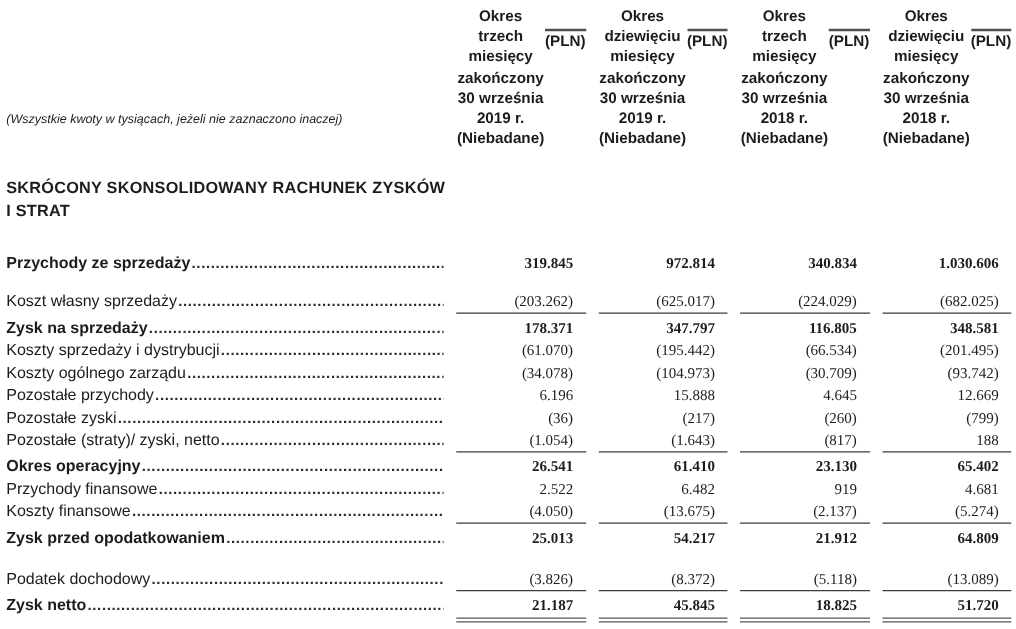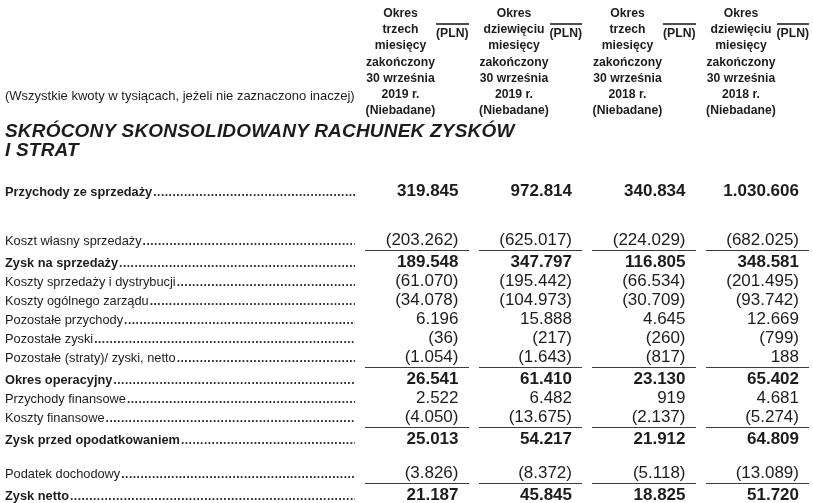--- a/index.html
+++ b/index.html
@@ -7,41 +7,41 @@
   body {
     width: 813px; height: 503px; background: #ffffff;
     font-family: "Liberation Sans", "DejaVu Sans", sans-serif;
     color: #1c1c1c; overflow: hidden;
   }
   .page { padding: 3px 4px 0 5px; width: 813px; }
 
   
   .top { display: flex; align-items: stretch; }
   .note-wrap { width: 350px; display: flex; align-items: flex-end; padding-bottom: 15px; }
-  .note { font-size: 13px; line-height: 14px; }
+  .note { font-style: italic; font-size: 10px; line-height: 14px; }
   .hcol { flex: 1; margin-left: 10px; text-align: center; font-weight: bold; font-size: 12.2px; display: flex; flex-direction: row; }
   .hlines { white-space: pre-line; line-height: 16.2px; padding-top: 2px; }
   .pln { border-top: 2px solid #4e4e4e; margin-top: 20px; line-height: 14px; padding-top: 1px; }
 
-  .section-title { font-weight: bold; font-size: 19px; line-height: 19px; margin-top: 3px; white-space: pre-line; letter-spacing: 0.2px; font-style: italic; }
+  .section-title { font-weight: bold; font-size: 13px; line-height: 19px; margin-top: 22px; white-space: pre-line; letter-spacing: 0.2px; }
 
   
   .row { display: flex; align-items: baseline; line-height: 18px; font-size: 12.8px; }
   .label-cell { width: 350px; display: flex; align-items: baseline; overflow: hidden; }
   .label { white-space: nowrap; }
   .leader { flex: 1; overflow: hidden; white-space: nowrap; margin-left: 1px; }
   .leader::after {
     content: "......................................................................................................................................................................";
     letter-spacing: 0.5px; font-size: 12px; font-weight: 600; color: #2b2b2b;
   }
-  .val { flex: 1; margin-left: 10px; text-align: right; padding-right: 10px; font-size: 17px; }
+  .val { flex: 1; margin-left: 10px; text-align: right; padding-right: 10px; font-size: 12px; font-family: Liberation Serif, serif; }
   .row.bold .label, .row.bold .val { font-weight: bold; }
   .row.rule-top .val { border-top: 1.6px solid #3c3c3c; padding-top: 2px; }
   .row.dbl .val { border-bottom: 4px double #565656; padding-bottom: 1px; }
-  .mt13 { margin-top: 30px; }
+  .mt13 { margin-top: 13px; }
   .mt15 { margin-top: 15px; }
   .mt16 { }
   .mt23 { margin-top: 23px; }
 </style>
 </head>
 <body>
 
 <div class="page">
 
   <div class="top">
@@ -109,21 +109,21 @@
     <div class="val">(625.017)</div>
     <div class="val">(224.029)</div>
     <div class="val">(682.025)</div>
   </div>
 
   <div class="row bold rule-top">
     <div class="label-cell">
       <span class="label">Zysk na sprzedaży</span>
       <span class="leader"></span>
     </div>
-    <div class="val">189.548</div>
+    <div class="val">178.371</div>
     <div class="val">347.797</div>
     <div class="val">116.805</div>
     <div class="val">348.581</div>
   </div>
 
   <div class="row mt16">
     <div class="label-cell">
       <span class="label">Koszty sprzedaży i dystrybucji</span>
       <span class="leader"></span>
     </div>

